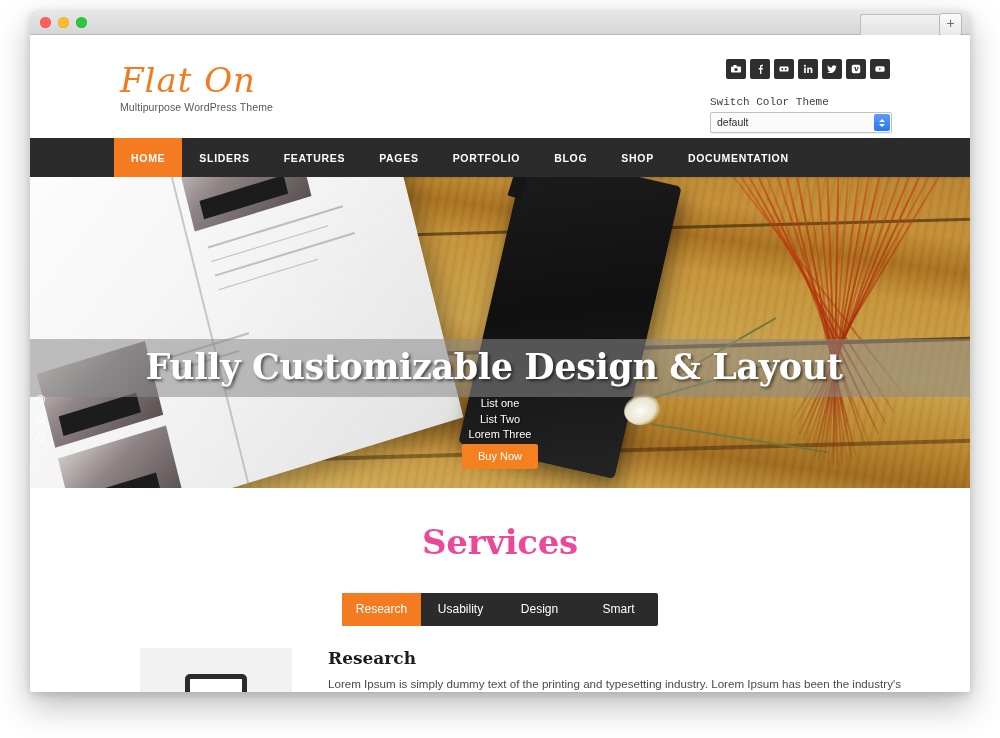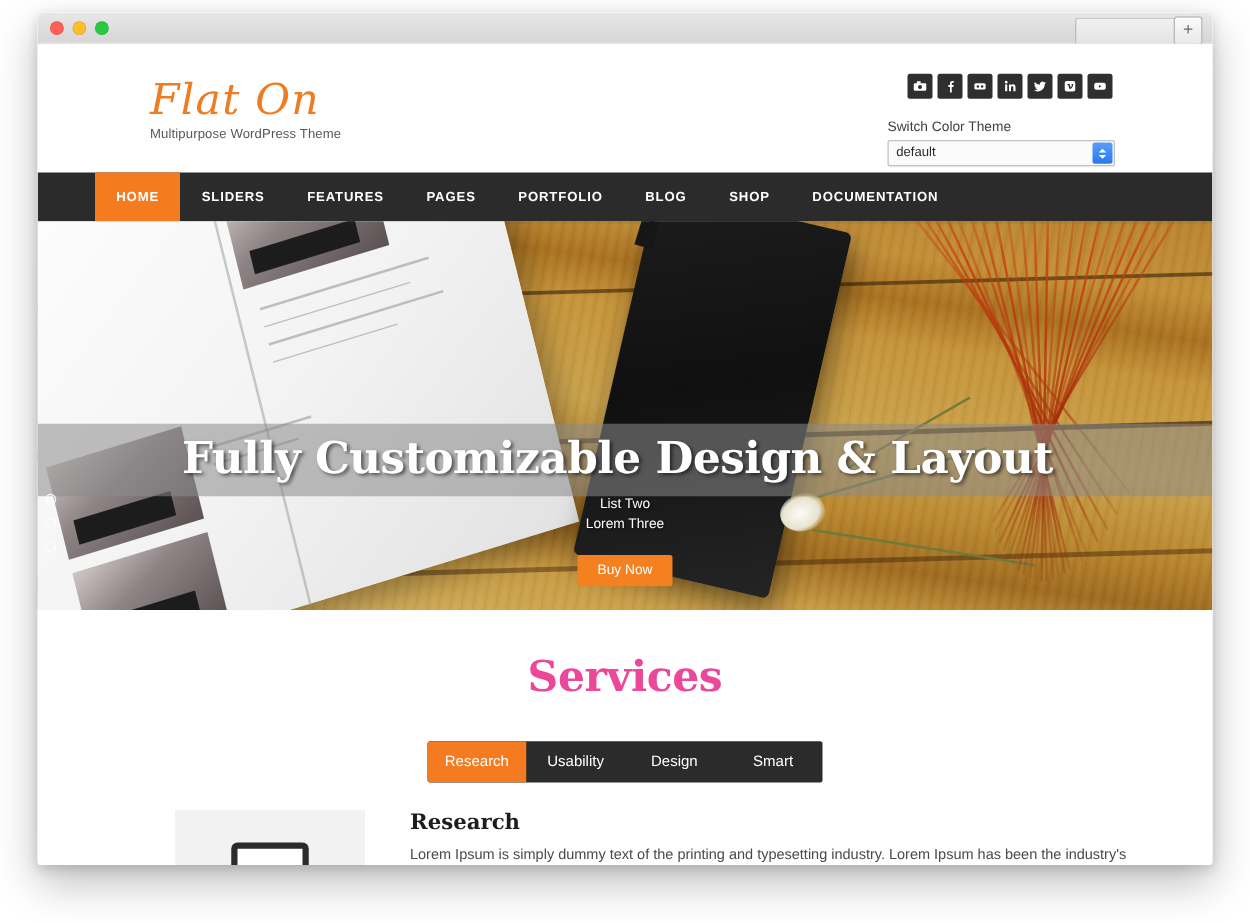--- a/index.html
+++ b/index.html
@@ -143,20 +143,21 @@
     justify-content: center;
     cursor: pointer;
   }
   .social-icon svg { display: block; }
 
   .theme-switch { margin-top: 17px; }
   .theme-switch-label {
     font-size: 11px;
     color: #3f4144;
     margin-bottom: 4px;
+    font-family: Liberation Mono, monospace;
   }
   .select-wrap {
     position: relative;
     width: 180px;
     height: 19px;
     background: #fbfbfb;
     border: 1px solid #c2c2c2;
     border-radius: 2px;
     box-shadow: 0 1px 0 rgba(0,0,0,0.05);
   }
@@ -190,21 +191,21 @@
   .select-stepper .arw.up   { border-bottom: 3.5px solid #ffffff; }
   .select-stepper .arw.down { border-top: 3.5px solid #ffffff; }
 
   
   .nav-bar {
     position: relative;
     height: 39px;
     background: #2b2b2b;
     display: flex;
     align-items: stretch;
-    padding-left: 46px;
+    padding-left: 84px;
   }
   .nav-item {
     display: flex;
     align-items: center;
     padding: 0 17px;
     color: #ffffff;
     font-size: 10.5px;
     font-weight: bold;
     letter-spacing: 0.7px;
     text-transform: uppercase;
@@ -655,20 +656,21 @@
           <span class="blade" style="left: 235px; transform: rotate(22deg); opacity: 0.81;"></span>
           <span class="blade" style="left: 247.5px; transform: rotate(25deg); opacity: 0.94;"></span>
           <span class="blade" style="left: 260px; transform: rotate(28deg); opacity: 0.55;"></span>
           <span class="blade" style="left: 272.5px; transform: rotate(31deg); opacity: 0.68;"></span>
         </div>
 
       <div class="hero-band"></div>
       <div class="hero-title">Fully Customizable Design &amp; Layout</div>
 
       <ul class="hero-list" id="hero-list">
+          <li>List one</li>
           <li>List Two</li>
           <li>Lorem Three</li>
         </ul>
 
       <button class="buy-now">Buy Now</button>
 
       <div class="slider-bullets" id="slider-bullets">
           <span class="bullet"></span>
           <span class="bullet"></span>
           <span class="bullet"></span>

